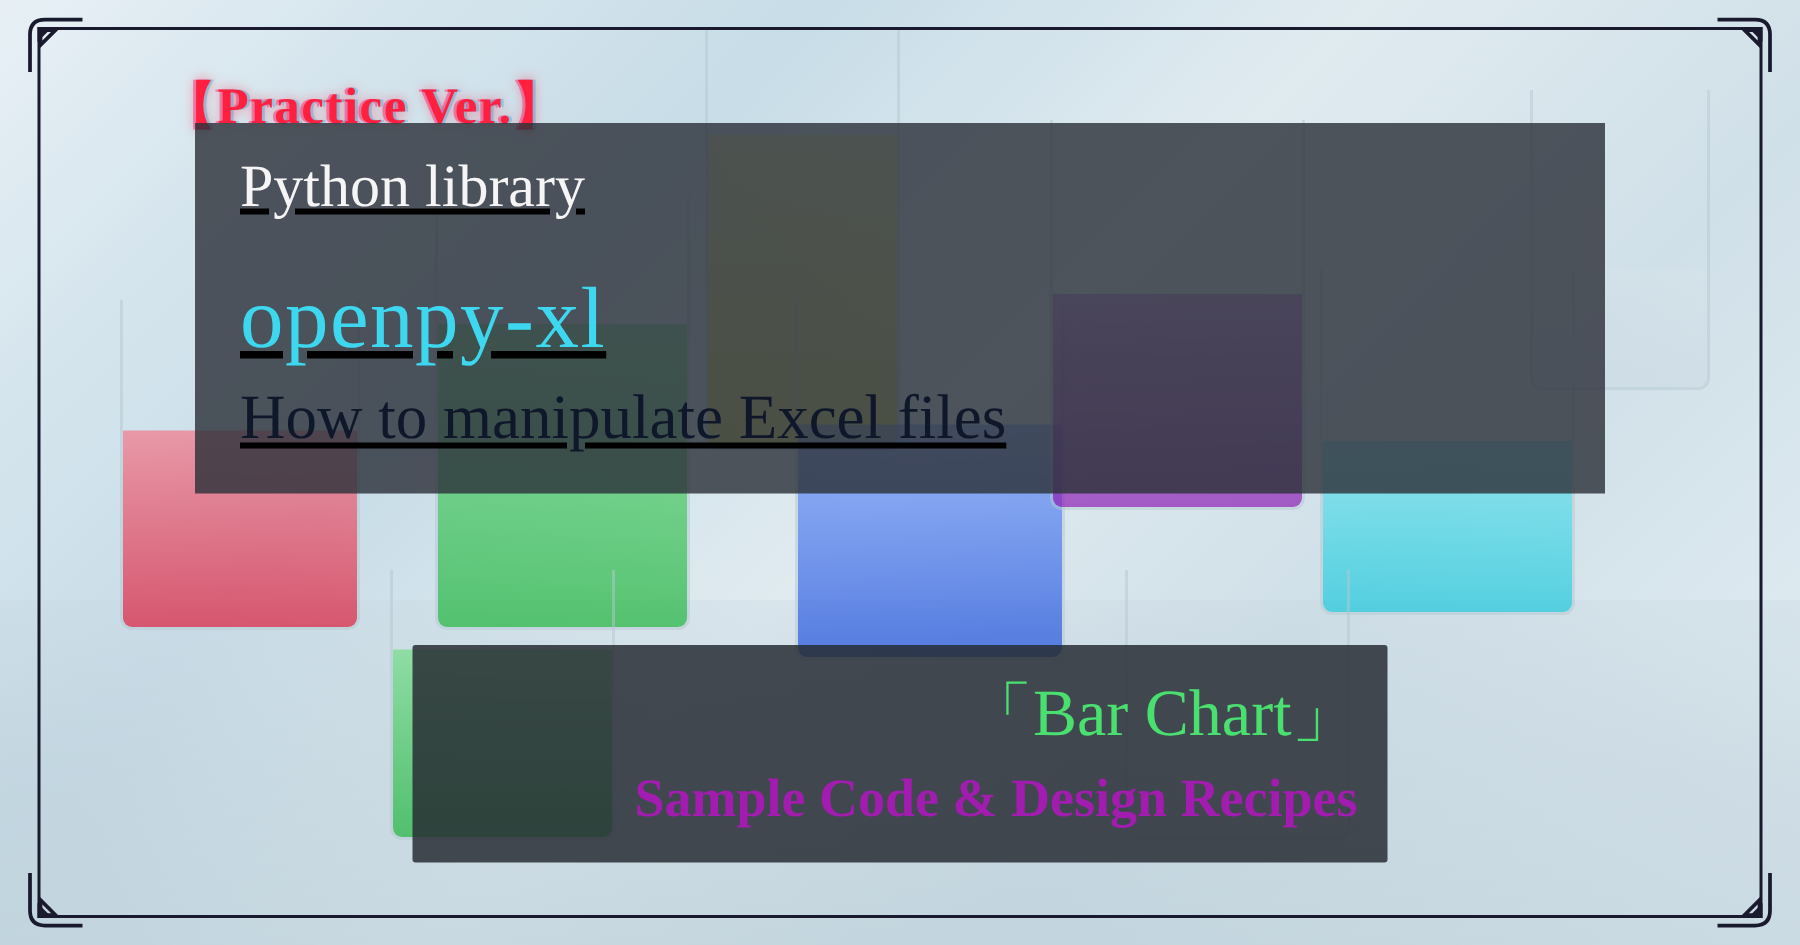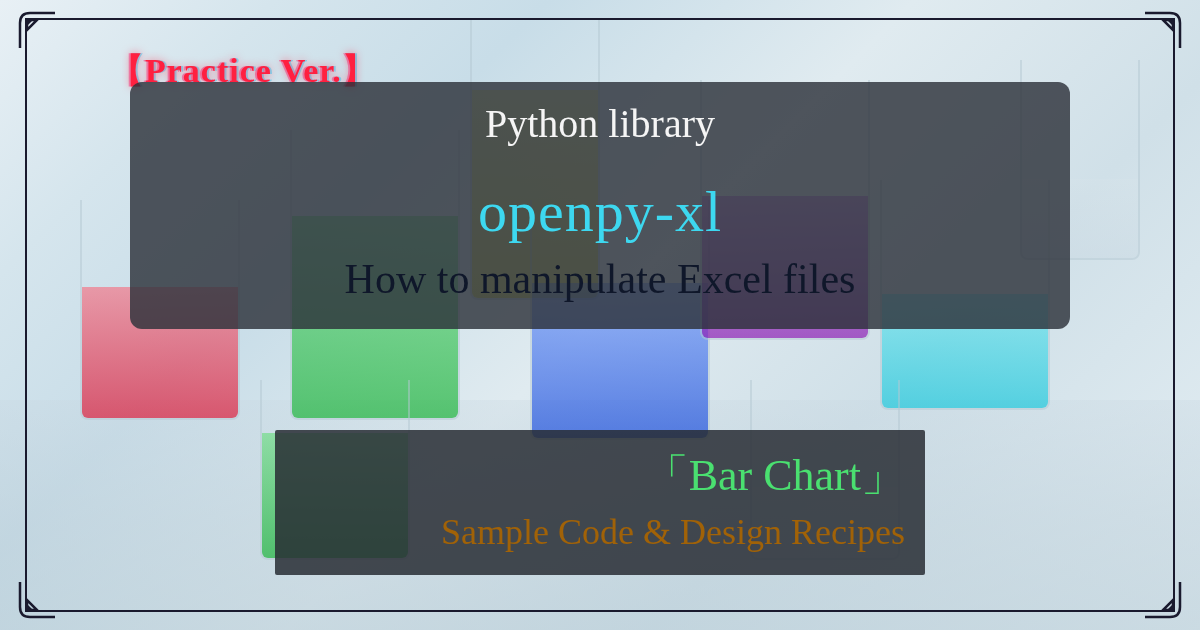--- a/index.html
+++ b/index.html
@@ -119,22 +119,23 @@
       text-align: right;
     }
     
     .main-banner {
       position: absolute;
       top: 82px;
       left: 130px;
       right: 130px;
       background: rgba(45, 50, 58, 0.82);
       padding: 18px 30px 26px;
-      text-align: center;
-      border-radius: 12px;
+      text-align: left;
+      border-radius: 0;
+      text-decoration: underline;
     }
     
     .line-library {
       color: #f5f5f5;
       font-size: 40px;
       font-weight: normal;
       margin-bottom: 8px;
     }
     
     .line-openpyxl {
@@ -164,23 +165,23 @@
     }
     
     .line-barchart {
       color: #4ae070;
       font-size: 44px;
       font-weight: normal;
       margin-bottom: 6px;
     }
     
     .line-sample {
-      color: #a16207;
+      color: #a21caf;
       font-size: 36px;
-      font-weight: normal;
+      font-weight: bold;
     }
   </style>
 </head>
 <body>
 
 <div class="background"></div>
 
 <div class="reflection-surface"></div>
 
 <div class="beaker red b1"></div>

